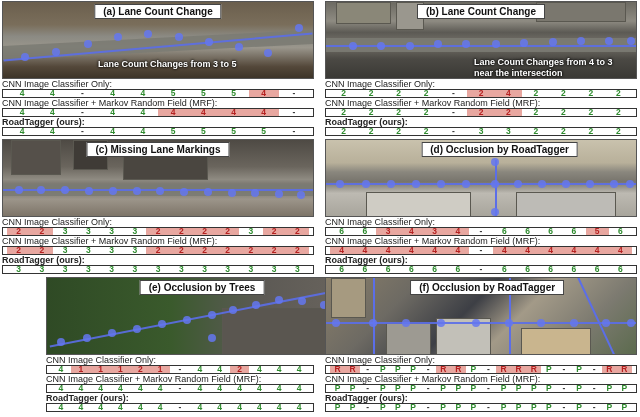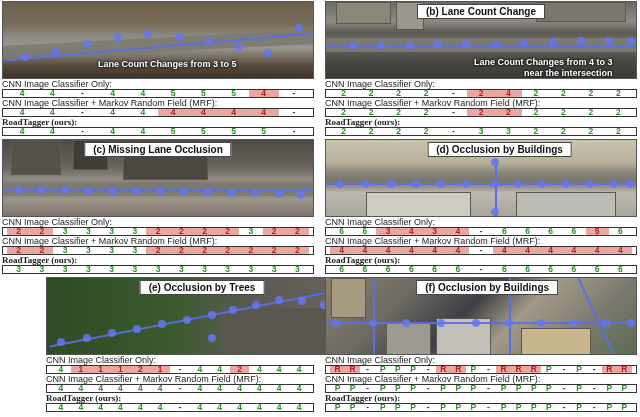--- a/index.html
+++ b/index.html
@@ -27,21 +27,21 @@
   .title-box {
     position: absolute; top: 2px; left: 50%; transform: translateX(-50%);
     background: #ffffff; border: 1px solid #444; padding: 1px 8px;
     font-weight: bold; font-size: 10px; color: #111; white-space: nowrap;
   }
   .annotation {
     position: absolute; color: #ffffff; font-weight: bold; font-size: 9px;
     text-shadow: 0 0 2px #000, 0 0 3px #000; line-height: 11px;
   }
   .row-label { font-size: 9px; color: #222; height: 9px; line-height: 9px; margin-top: 1px; white-space: nowrap; }
-  .row-label.bold { font-weight: bold; font-family: Liberation Serif, serif; }
+  .row-label.bold { font-weight: bold; }
   .row {
     display: flex; height: 9px; border: 1px solid #333; background: #fff;
     margin-top: 0px; margin-bottom: 0px; padding: 0 4px;
   }
   .cell {
     flex: 1; text-align: center; font-size: 8.5px; line-height: 7px; font-weight: bold;
     color: #2e8b2e;
   }
   .cell.wrong { background: #e8a7a0; color: #b52020; }
   .cell.blank { color: #333; }
@@ -56,20 +56,21 @@
     <div class="node" style="left:22px; top:55px;"></div>
     <div class="node" style="left:53px; top:50px;"></div>
     <div class="node" style="left:85px; top:42px;"></div>
     <div class="node" style="left:115px; top:35px;"></div>
     <div class="node" style="left:145px; top:32px;"></div>
     <div class="node" style="left:176px; top:35px;"></div>
     <div class="node" style="left:206px; top:40px;"></div>
     <div class="node" style="left:236px; top:45px;"></div>
     <div class="node" style="left:265px; top:51px;"></div>
     <div class="node" style="left:296px; top:26px;"></div>
+    <div class="title-box">(a) Lane Count Change</div>
     <div class="annotation" style="left:95px; top:57px;">Lane Count Changes from 3 to 5</div>
   </div>
   <div class="row-label">CNN Image Classifier Only:</div>
   <div class="row">
       <span class="cell">4</span>
       <span class="cell">4</span>
       <span class="cell blank">-</span>
       <span class="cell">4</span>
       <span class="cell">4</span>
       <span class="cell">5</span>
@@ -100,21 +101,21 @@
       <span class="cell">4</span>
       <span class="cell">5</span>
       <span class="cell">5</span>
       <span class="cell">5</span>
       <span class="cell">5</span>
       <span class="cell blank">-</span>
     </div>
 </div>
 
 <div class="panel" style="left:325px; top:1px;">
-  <div class="aerial" style="background:linear-gradient(180deg,#6c6a62 0%,#8e8b82 25%,#5c5a54 40%,#76736b 55%,#4b4944 75%,#3a3935 100%);text-align:right;">
+  <div class="aerial" style="background:linear-gradient(180deg,#6c6a62 0%,#8e8b82 25%,#5c5a54 40%,#76736b 55%,#4b4944 75%,#3a3935 100%);">
     <div class="block" style="left:10px; top:0; width:55px; height:22px;"></div>
     <div class="block" style="left:70px; top:0; width:28px; height:28px; background:#9a978e;"></div>
     <div class="block" style="left:210px; top:0; width:90px; height:20px; background:#7a776e;"></div>
     <div class="road" style="top:36px;"></div>
     <div class="graph-line" style="top:43px;"></div>
     <div class="node" style="left:27px; top:44px;"></div>
     <div class="node" style="left:55px; top:44px;"></div>
     <div class="node" style="left:84px; top:44px;"></div>
     <div class="node" style="left:112px; top:42px;"></div>
     <div class="node" style="left:140px; top:42px;"></div>
@@ -185,21 +186,21 @@
     <div class="node" style="left:86px; top:51px;"></div>
     <div class="node" style="left:110px; top:51px;"></div>
     <div class="node" style="left:134px; top:51px;"></div>
     <div class="node" style="left:157px; top:51px;"></div>
     <div class="node" style="left:181px; top:52px;"></div>
     <div class="node" style="left:205px; top:52px;"></div>
     <div class="node" style="left:229px; top:53px;"></div>
     <div class="node" style="left:252px; top:53px;"></div>
     <div class="node" style="left:276px; top:54px;"></div>
     <div class="node" style="left:298px; top:55px;"></div>
-    <div class="title-box">(c) Missing Lane Occlusion</div>
+    <div class="title-box">(c) Missing Lane Markings</div>
   </div>
   <div class="row-label">CNN Image Classifier Only:</div>
   <div class="row">
       <span class="cell wrong">2</span>
       <span class="cell wrong">2</span>
       <span class="cell">3</span>
       <span class="cell">3</span>
       <span class="cell">3</span>
       <span class="cell">3</span>
       <span class="cell wrong">2</span>
@@ -258,21 +259,21 @@
     <div class="node" style="left:140px; top:44px;"></div>
     <div class="node" style="left:169px; top:44px;"></div>
     <div class="node" style="left:169px; top:22px;"></div>
     <div class="node" style="left:169px; top:72px;"></div>
     <div class="node" style="left:192px; top:44px;"></div>
     <div class="node" style="left:216px; top:44px;"></div>
     <div class="node" style="left:240px; top:44px;"></div>
     <div class="node" style="left:264px; top:44px;"></div>
     <div class="node" style="left:288px; top:44px;"></div>
     <div class="node" style="left:304px; top:44px;"></div>
-    <div class="title-box" style="left:56%;">(d) Occlusion by Buildings</div>
+    <div class="title-box" style="left:56%;">(d) Occlusion by RoadTagger</div>
   </div>
   <div class="row-label">CNN Image Classifier Only:</div>
   <div class="row">
       <span class="cell">6</span>
       <span class="cell">6</span>
       <span class="cell wrong">3</span>
       <span class="cell wrong">4</span>
       <span class="cell wrong">3</span>
       <span class="cell wrong">4</span>
       <span class="cell blank">-</span>
@@ -400,21 +401,21 @@
     <div class="node" style="left:10px; top:45px;"></div>
     <div class="node" style="left:47px; top:45px;"></div>
     <div class="node" style="left:80px; top:45px;"></div>
     <div class="node" style="left:115px; top:45px;"></div>
     <div class="node" style="left:150px; top:45px;"></div>
     <div class="node" style="left:183px; top:45px;"></div>
     <div class="node" style="left:215px; top:45px;"></div>
     <div class="node" style="left:248px; top:45px;"></div>
     <div class="node" style="left:280px; top:45px;"></div>
     <div class="node" style="left:305px; top:45px;"></div>
-    <div class="title-box" style="left:52%;">(f) Occlusion by Buildings</div>
+    <div class="title-box" style="left:52%;">(f) Occlusion by RoadTagger</div>
   </div>
   <div class="row-label">CNN Image Classifier Only:</div>
   <div class="row">
       <span class="cell wrong">R</span>
       <span class="cell wrong">R</span>
       <span class="cell blank">-</span>
       <span class="cell">P</span>
       <span class="cell">P</span>
       <span class="cell">P</span>
       <span class="cell blank">-</span>

